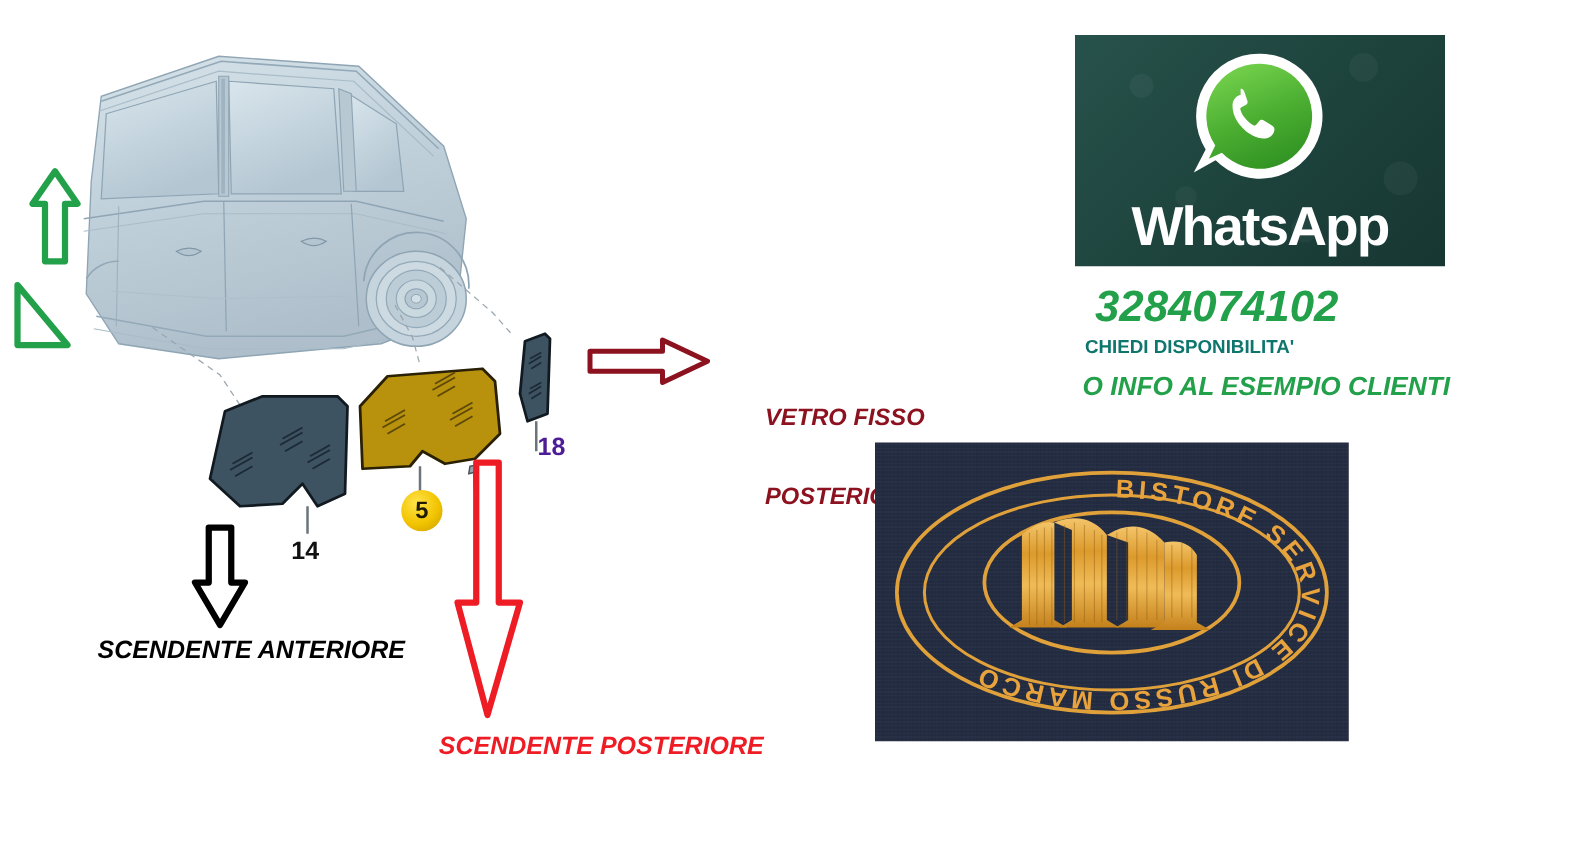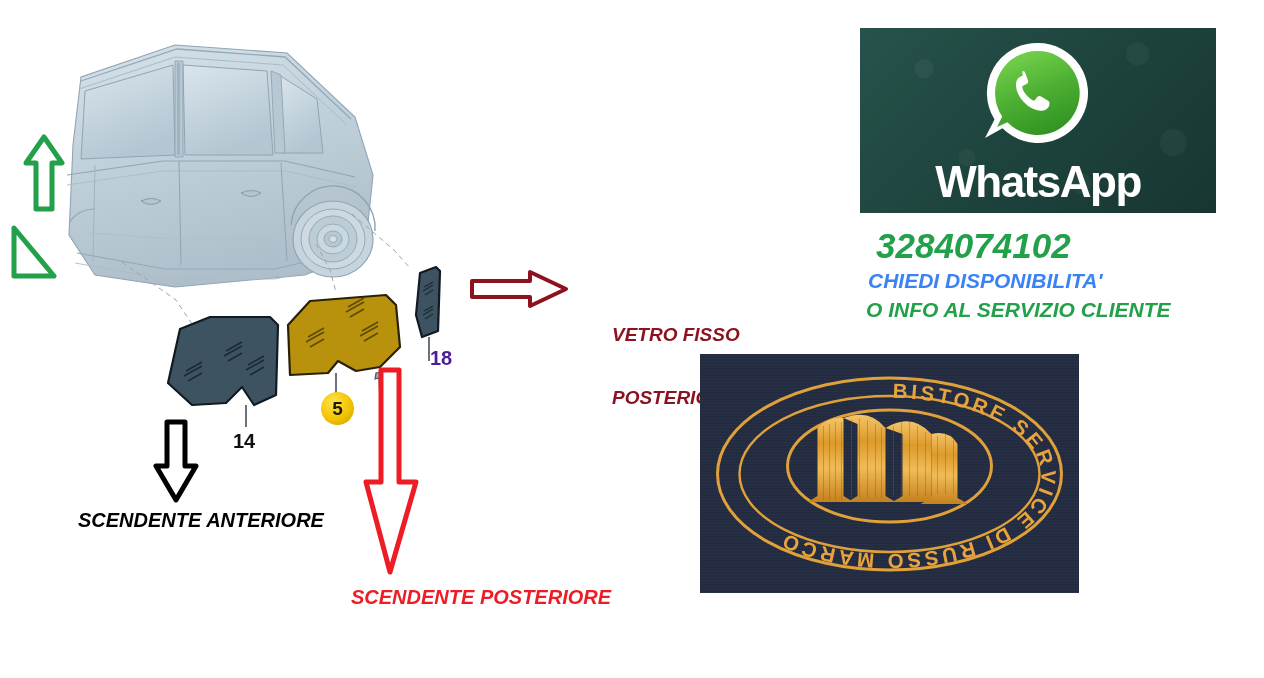--- a/index.html
+++ b/index.html
@@ -89,21 +89,21 @@
   #triangle-green   { left: 8px;   top: 222px; }
   #arrow-black-down { left: 152px; top: 418px; }
   #arrow-red-down   { left: 362px; top: 366px; }
   #arrow-maroon-right { left: 468px; top: 268px; }
 
   
   #whatsapp-banner {
     position: absolute;
     left: 860px;
     top: 28px;
-    width: 356px;
+    width: 296px;
     height: 185px;
     background:
       radial-gradient(circle at 18% 22%, rgba(255,255,255,0.045) 0 9px, transparent 10px),
       radial-gradient(circle at 78% 14%, rgba(255,255,255,0.04) 0 11px, transparent 12px),
       radial-gradient(circle at 88% 62%, rgba(255,255,255,0.04) 0 13px, transparent 14px),
       radial-gradient(circle at 62% 84%, rgba(255,255,255,0.035) 0 10px, transparent 11px),
       radial-gradient(circle at 30% 70%, rgba(255,255,255,0.035) 0 8px, transparent 9px),
       linear-gradient(135deg, #27524b 0%, #1d423c 55%, #173632 100%);
     overflow: hidden;
   }
@@ -133,24 +133,23 @@
     font-size: 35px;
     font-weight: bold;
     font-style: italic;
     color: #22a04a;
     white-space: nowrap;
   }
   #contact-line-1 {
     position: absolute;
     left: 868px;
     top: 269px;
-    font-size: 21px;
-    font-weight: bold;
-    font-style: italic;
-    color: #3b82f6;
+    font-size: 15px;
+    font-weight: bold;
+    color: #0f766e;
     white-space: nowrap;
   }
   #contact-line-2 {
     position: absolute;
     left: 866px;
     top: 298px;
     font-size: 21px;
     font-weight: bold;
     font-style: italic;
     color: #22a04a;
@@ -334,21 +333,21 @@
                c 0.2 -1.6 -0.2 -2.6 -1.4 -3.4 l -7 -4.4 c -1.4 -0.9 -2.8 -0.6 -3.8 0.6
                l -2.4 2.9 c -0.6 0.7 -1.3 0.8 -2.1 0.4 c -2.3 -1.2 -4.9 -3.4 -6.8 -5.8
                c -1.9 -2.4 -3.2 -4.9 -3.7 -7 c -0.2 -0.8 0 -1.4 0.8 -1.8 l 3.4 -1.7
                c 1.4 -0.7 1.9 -2 1.4 -3.5 l -2.6 -7.6 c -0.5 -1.4 -1.4 -2.1 -2.8 -1.9 Z" fill="#ffffff"></path>
     </svg>
     <div id="whatsapp-wordmark">WhatsApp</div>
   </div>
 
   <div id="whatsapp-phone">3284074102</div>
   <div id="contact-line-1">CHIEDI DISPONIBILITA'</div>
-  <div id="contact-line-2">O INFO AL SERVIZIO CLIENTE</div>
+  <div id="contact-line-2">O INFO AL ESEMPIO CLIENTI</div>
 
   <div id="shop-logo">
     <svg width="379" height="239" viewBox="0 0 379 239" xmlns="http://www.w3.org/2000/svg">
       <defs>
         <path id="ringPathOuter" d="M 189.5 44 a 152 78 0 1 1 -0.1 0"></path>
         <path id="ringPathInner" d="M 189.5 202 a 120 58 0 0 0 0.1 0"></path>
         <linearGradient id="goldGrad" x1="0" y1="0" x2="0" y2="1">
           <stop offset="0%" stop-color="#f3c469"></stop>
           <stop offset="30%" stop-color="#dc9a2c"></stop>
           <stop offset="60%" stop-color="#f0bb57"></stop>

